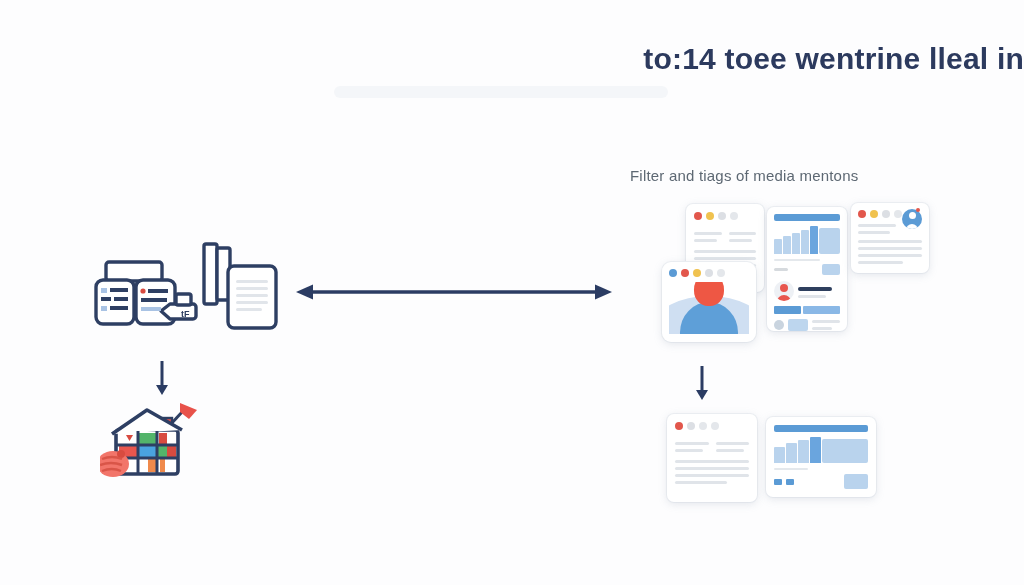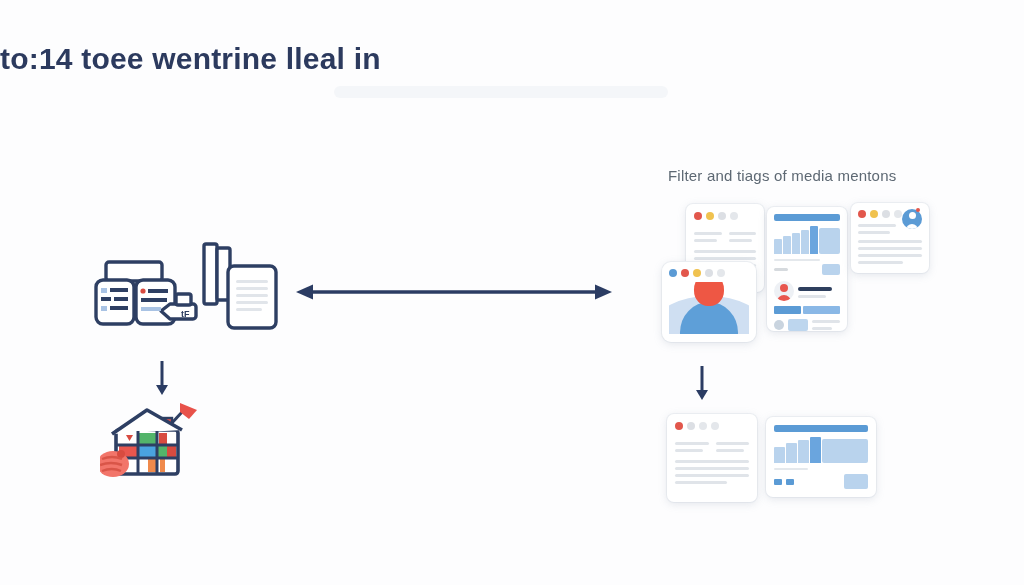--- a/index.html
+++ b/index.html
@@ -1,27 +1,27 @@
 <!DOCTYPE html>
 <html><head>
 <meta charset="utf-8">
 <style>
   html,body{margin:0;padding:0;background:#ffffff;}
   .canvas{position:relative;width:1024px;height:585px;background:#fdfdfe;
           font-family:"Liberation Sans",sans-serif;overflow:hidden;}
   .abs{position:absolute;}
 
   
-  .page-title{position:absolute;left:0;right:0;top:42px;text-align:left;
+  .page-title{position:absolute;left:0;right:0;top:42px;text-align:right;
     font-size:30px;font-weight:bold;color:#2c3a5e;letter-spacing:.2px;}
   .title-band{position:absolute;left:334px;top:86px;width:334px;height:12px;
     background:#f4f6f9;border-radius:6px;}
 
   
-  .right-label{position:absolute;left:668px;top:167px;font-size:15px;color:#5d6873;letter-spacing:.2px;}
+  .right-label{position:absolute;left:630px;top:167px;font-size:15px;color:#5d6873;letter-spacing:.2px;}
   .caption{position:absolute;left:94px;top:478px;font-size:17px;color:#4d5a70;letter-spacing:.2px;}
 
   
   .card{position:absolute;background:#fff;border-radius:7px;z-index:1;
     box-shadow:0 2px 8px rgba(130,145,170,.22),0 0 0 1px #f1f3f6;padding:8px;box-sizing:border-box;}
   .cardA{left:686px;top:204px;width:78px;height:88px;}
   .cardB{left:767px;top:207px;width:80px;height:124px;padding:7px;overflow:hidden;}
   .cardC{left:851px;top:203px;width:78px;height:70px;padding:7px;}
   .cardD{left:662px;top:262px;width:94px;height:80px;z-index:3;border-radius:9px;padding:7px;overflow:hidden;}
   .cardE{left:667px;top:414px;width:90px;height:88px;}

